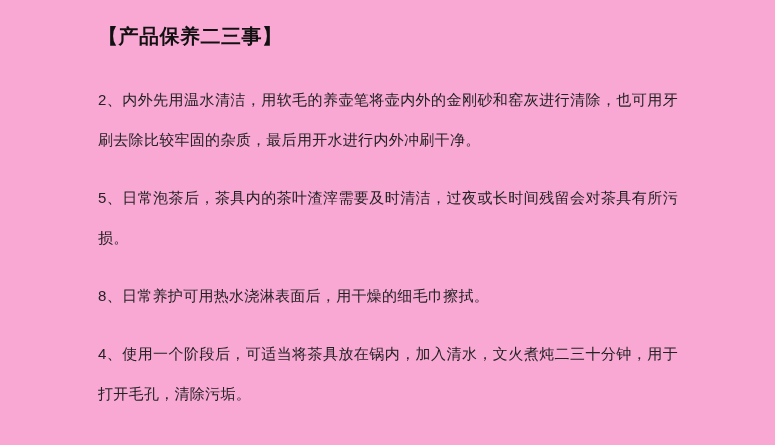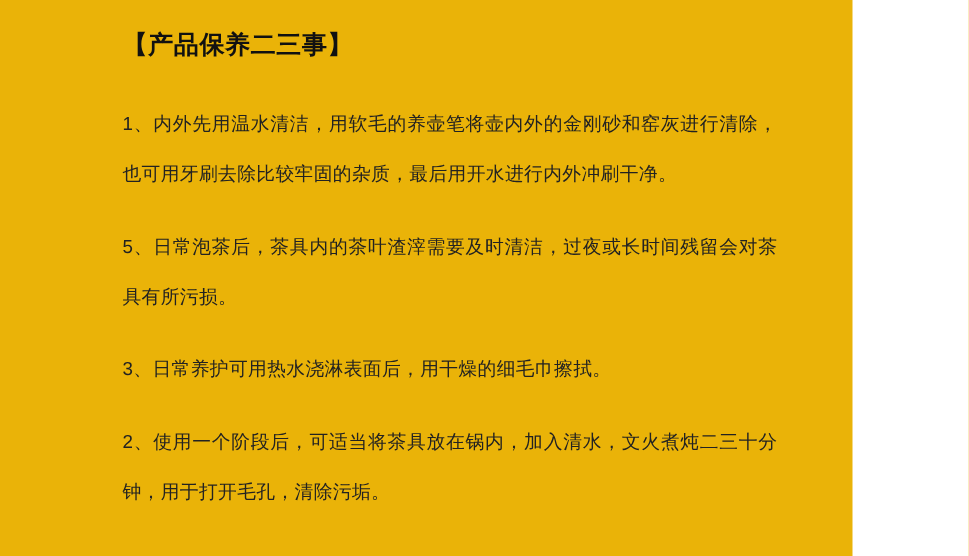--- a/index.html
+++ b/index.html
@@ -9,24 +9,24 @@
   body {
     width: 775px;
     height: 445px;
     background: #ffffff;
     font-family: "Liberation Sans", sans-serif;
     color: #1a1a1a;
     overflow: hidden;
   }
   .page {
     box-sizing: border-box;
-    width: 682px;
+    width: 775px;
     height: 445px;
     padding: 22px 60px 0 98px;
-    background: #eab308;
+    background: #f9a8d4;
   }
   .doc-title {
     font-size: 20px;
     font-weight: bold;
     letter-spacing: 0.5px;
     color: #111111;
     margin: 0 0 30px 0;
     line-height: 1.4;
   }
   .para {
@@ -40,17 +40,17 @@
   }
   .para:last-child {
     margin-bottom: 0;
   }
 </style>
 </head>
 <body>
 
 <div class="page">
   <h1 class="doc-title">【产品保养二三事】</h1>
-  <p class="para">1、内外先用温水清洁，用软毛的养壶笔将壶内外的金刚砂和窑灰进行清除，也可用牙刷去除比较牢固的杂质，最后用开水进行内外冲刷干净。</p>
+  <p class="para">2、内外先用温水清洁，用软毛的养壶笔将壶内外的金刚砂和窑灰进行清除，也可用牙刷去除比较牢固的杂质，最后用开水进行内外冲刷干净。</p>
   <p class="para">5、日常泡茶后，茶具内的茶叶渣滓需要及时清洁，过夜或长时间残留会对茶具有所污损。</p>
-  <p class="para">3、日常养护可用热水浇淋表面后，用干燥的细毛巾擦拭。</p>
-  <p class="para">2、使用一个阶段后，可适当将茶具放在锅内，加入清水，文火煮炖二三十分钟，用于打开毛孔，清除污垢。</p>
+  <p class="para">8、日常养护可用热水浇淋表面后，用干燥的细毛巾擦拭。</p>
+  <p class="para">4、使用一个阶段后，可适当将茶具放在锅内，加入清水，文火煮炖二三十分钟，用于打开毛孔，清除污垢。</p>
 </div>
 
 </body></html>

